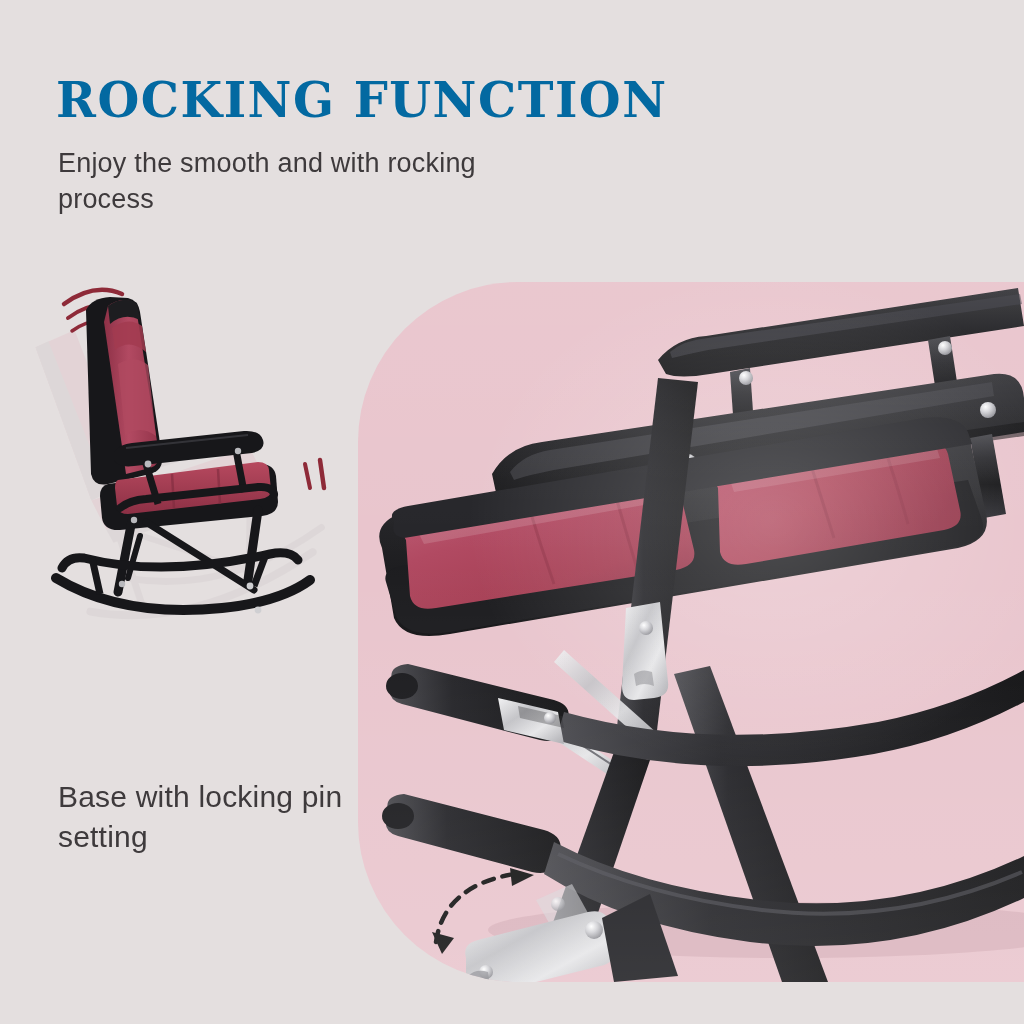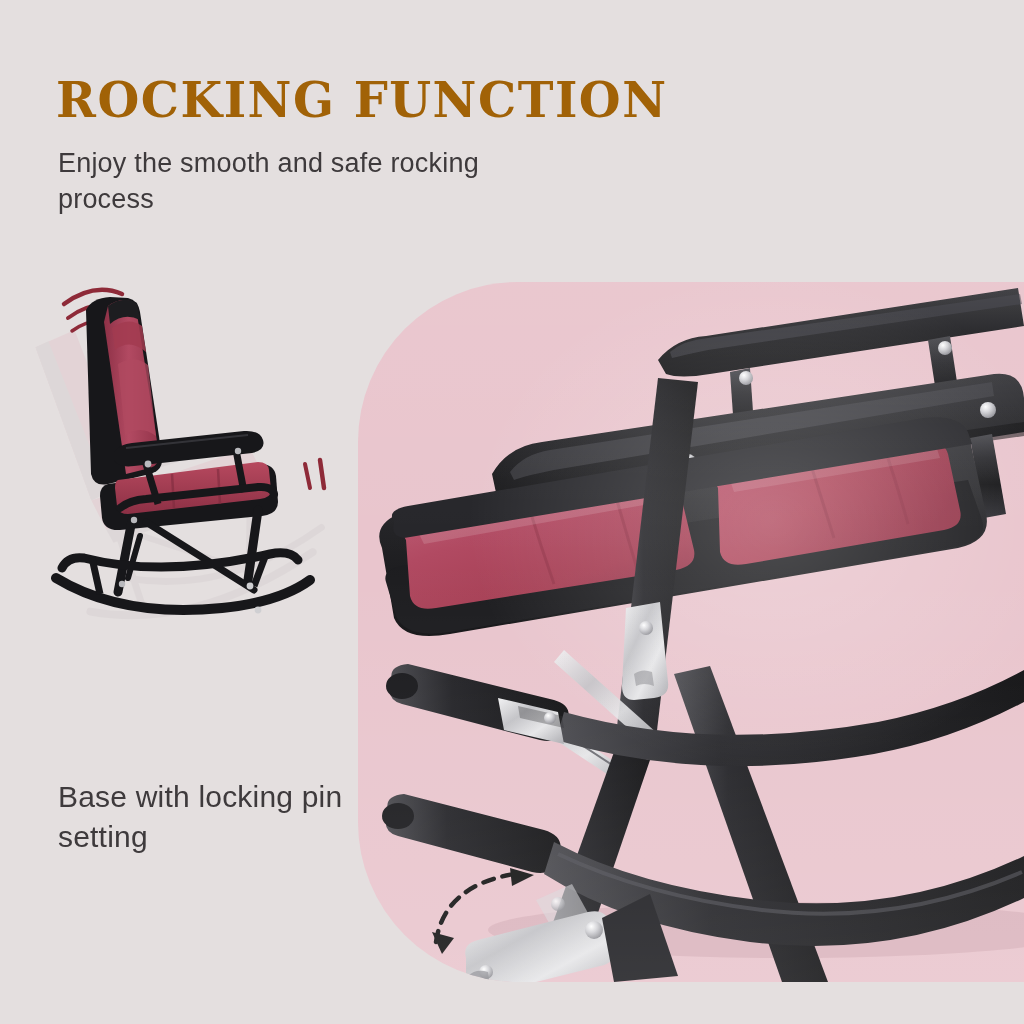--- a/index.html
+++ b/index.html
@@ -22,21 +22,21 @@
     position:absolute;inset:0;
     background:radial-gradient(ellipse 70% 55% at 62% 34%, rgba(255,255,255,.22), rgba(255,255,255,0) 65%),
                linear-gradient(180deg, rgba(255,255,255,.05) 0%, rgba(255,255,255,0) 40%, rgba(255,255,255,.12) 100%);
   }
 
   
   .headline{
     position:absolute;left:56px;top:76px;
     font-family:"DejaVu Serif",serif;
     font-weight:700;font-size:48px;letter-spacing:1.5px;
-    color:#a16207;line-height:1;white-space:nowrap;
+    color:#0369a1;line-height:1;white-space:nowrap;
   }
   .subhead{
     position:absolute;left:58px;top:146px;width:460px;
     font-size:27px;line-height:1.32;font-weight:300;color:#3e3a3c;
     letter-spacing:.2px;
   }
   .caption{
     position:absolute;left:58px;top:744px;width:360px;
     font-size:30px;line-height:1.32;font-weight:300;color:#3e3a3c;
     letter-spacing:.2px;
@@ -50,21 +50,21 @@
   
   .hero{position:absolute;left:0;top:0;width:666px;height:700px;}
   .hero svg{display:block;width:100%;height:100%;}
 </style>
 </head>
 <body>
 
 <div id="canvas">
 
   <div class="headline">ROCKING FUNCTION</div>
-  <div class="subhead">Enjoy the smooth and safe rocking process</div>
+  <div class="subhead">Enjoy the smooth and with rocking process</div>
   <div class="caption">Base with locking pin setting</div>
 
   <div class="thumb">
     <svg viewBox="0 0 345 390" xmlns="http://www.w3.org/2000/svg">
       <defs>
         <linearGradient id="cush" x1="0" y1="0" x2="1" y2="0">
           <stop offset="0%" stop-color="#8e3147"></stop>
           <stop offset="45%" stop-color="#b24a62"></stop>
           <stop offset="100%" stop-color="#93344a"></stop>
         </linearGradient>

